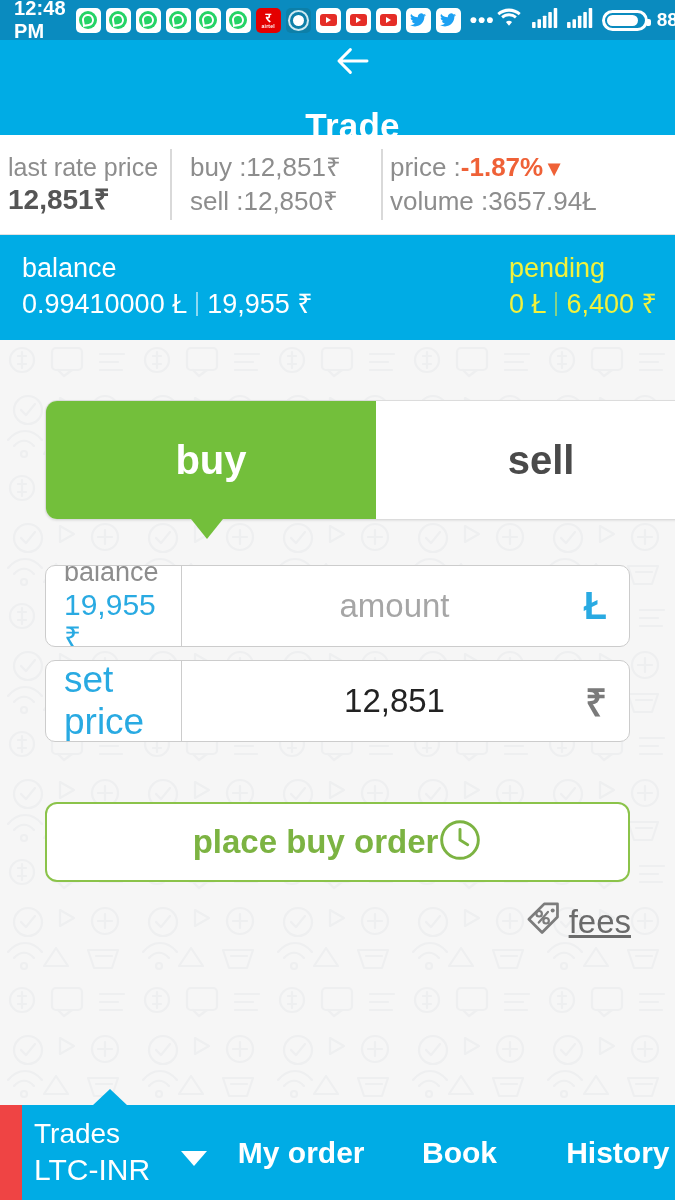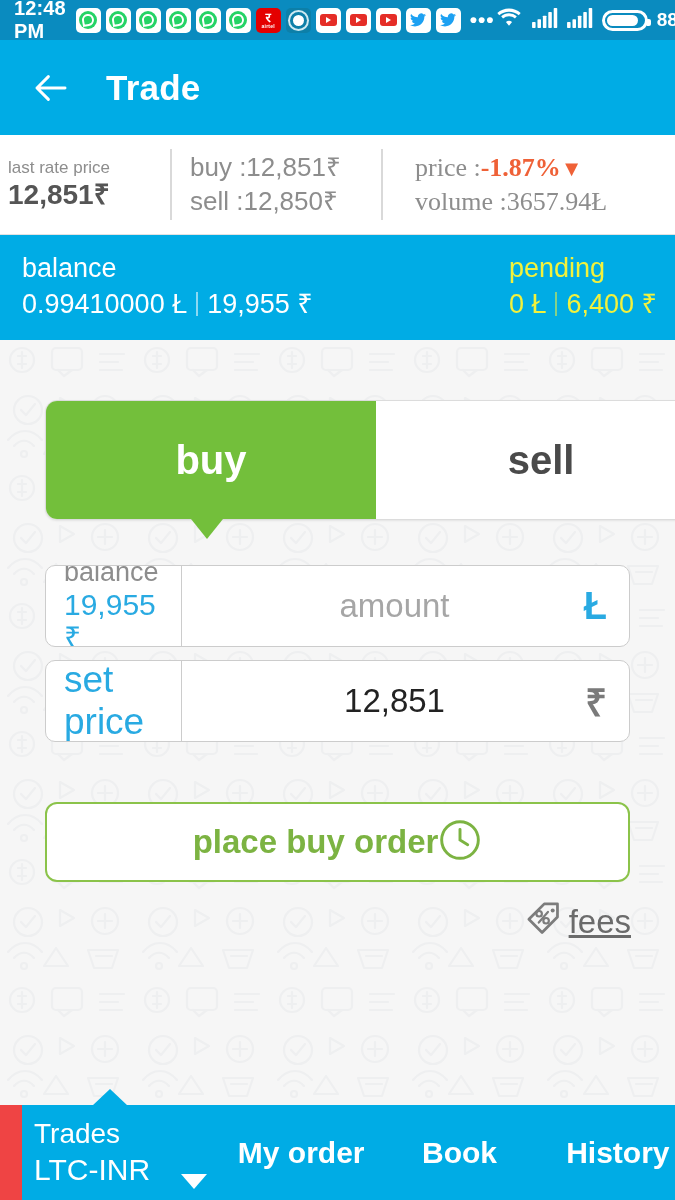--- a/index.html
+++ b/index.html
@@ -46,33 +46,33 @@
   .sb-right { display:flex; align-items:center; gap:9px; }
   .sb-batt { width:46px; height:21px; border:3px solid #fff; border-radius:11px;
              position:relative; display:flex; align-items:center; padding:2px; }
   .sb-batt::after{ content:""; position:absolute; right:-6px; top:6px; width:4px;
              height:7px; background:#fff; border-radius:0 2px 2px 0; }
   .sb-batt i { display:block; height:100%; width:88%; background:#fff; border-radius:6px; }
   .sb-pct { font-size:19px; font-weight:700; }
 
   
   .appbar { height:95px; background:#00ace5; display:flex; align-items:center;
-            padding:0 0 0 30px; gap:34px; }
+            padding:0 0 0 30px; gap:24px;flex-direction:column; }
   .backarrow { width:42px; height:42px; position:relative; cursor:pointer; }
   .appbar-title { color:#fff; font-size:35px; font-weight:600; letter-spacing:.2px; }
 
   
   .ratestrip { height:100px; background:#fff; display:flex; align-items:stretch;
                border-bottom:1px solid #e2e2e2; }
   .rs-col { display:flex; flex-direction:column; justify-content:center; }
   .rs-1 { width:170px; padding-left:8px; }
   .rs-2 { width:211px; padding-left:18px; border-left:2px solid #d9d9d9;
           margin:14px 0; }
-  .rs-3 { flex:1; padding-left:32px; border-left:2px solid #d9d9d9; margin:14px 0;font-family:Liberation Serif, serif; }
-  .rs-label { font-size:17px; color:#8d8d8d; line-height:1.18; font-weight:400; }
+  .rs-3 { flex:1; padding-left:7px; border-left:2px solid #d9d9d9; margin:14px 0; }
+  .rs-label { font-size:25px; color:#8d8d8d; line-height:1.18; font-weight:400; }
   .rs-big { font-size:28px; color:#555; font-weight:700; line-height:1.18; }
   .rs-line { font-size:26px; color:#8d8d8d; line-height:1.3; white-space:nowrap; }
   .rs-neg { color:#ef6137; font-weight:600; }
   .rs-caret { color:#ef6137; font-weight:700; font-size:22px; }
 
   
   .balband { height:105px; background:#00ace5; display:flex;
              align-items:center; justify-content:space-between;
              padding:0 18px 0 22px; }
   .bb-left .bb-title { color:#fff; font-size:27px; line-height:1.25; }
@@ -133,21 +133,21 @@
 
   
   .bottomnav { position:absolute; left:0; bottom:0; width:675px; height:95px;
                background:#00ace5; display:flex; align-items:center;margin-left:22px; }
   .bn-notch { position:absolute; left:70px; top:-16px; width:0; height:0;
               border-left:18px solid transparent; border-right:18px solid transparent;
               border-bottom:17px solid #00ace5; }
   .bn-trades { width:200px; padding-left:12px; display:flex; flex-direction:column;
                justify-content:center; cursor:pointer; }
   .bn-trades-lbl { color:#fff; font-size:28px; line-height:1.25; }
-  .bn-pair-row { display:flex; align-items:flex-end; gap:31px; }
+  .bn-pair-row { display:flex; align-items:flex-start; gap:31px; }
   .bn-pair { color:#fff; font-size:30px; line-height:1.25; }
   .bn-caret { width:0; height:0; border-left:13px solid transparent;
               border-right:13px solid transparent; border-top:15px solid #fff; }
   .bn-item { flex:1; text-align:center; color:#fff; font-size:30px;
              font-weight:600; cursor:pointer; }
 </style>
 </head>
 <body>
 
 <div id="app">

